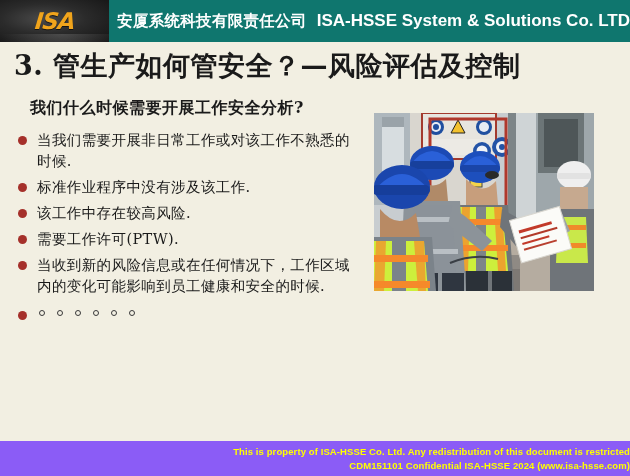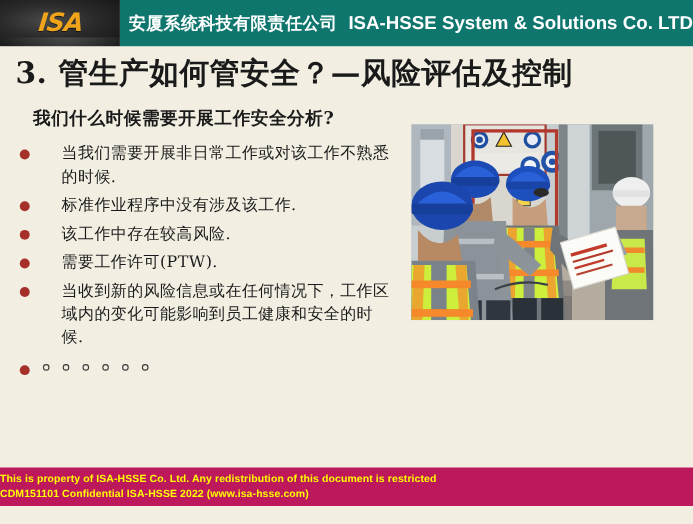--- a/index.html
+++ b/index.html
@@ -123,21 +123,20 @@
     flex: 0 0 auto;
     margin-top: 6px;
     margin-right: 10px;
   }
   .bullet-text {
     font-family: "DejaVu Serif", "Liberation Serif", serif;
     font-size: 14.5px;
     color: #1a1a1a;
     line-height: 1.45;
     letter-spacing: 0.4px;
-    margin-left: 19px;
   }
   .ellipsis-row {
     display: flex;
     align-items: center;
     margin-top: 8px;
   }
   .ellipsis-dots {
     display: flex;
     align-items: center;
     gap: 12px;
@@ -160,27 +159,27 @@
     height: 178px;
     overflow: hidden;
     background: #b9c3c9;
   }
   .photo svg { display: block; }
 
   
   .footer {
     position: absolute;
     left: 0;
-    bottom: 16px;
+    bottom: 0;
     width: 630px;
     height: 35px;
-    background: #be185d;
+    background: #8b5cf6;
     display: flex;
     flex-direction: column;
-    align-items: flex-start;
+    align-items: flex-end;
     justify-content: center;
   }
   .footer-line {
     color: #ffff00;
     font-size: 9.5px;
     font-weight: bold;
     line-height: 14px;
     white-space: nowrap;
     letter-spacing: 0.1px;
   }
@@ -353,16 +352,16 @@
         <path d="M2 128 L12 128 L10 178 L0 178 Z" fill="#f5892b" opacity="0.7"></path>
         <path d="M40 128 L50 128 L52 178 L44 178 Z" fill="#f5892b" opacity="0.7"></path>
 
         <path d="M76 150 q24 -10 48 -4" stroke="#3a3f45" stroke-width="2" fill="none"></path>
       </g>
     </svg>
   </div>
 
   <div class="footer">
     <div class="footer-line">This is property of ISA-HSSE Co. Ltd. Any redistribution of this document is restricted</div>
-    <div class="footer-line">CDM151101 Confidential   ISA-HSSE 2022  (www.isa-hsse.com)</div>
+    <div class="footer-line">CDM151101 Confidential   ISA-HSSE 2024  (www.isa-hsse.com)</div>
   </div>
 
 </div>
 
 </body></html>

